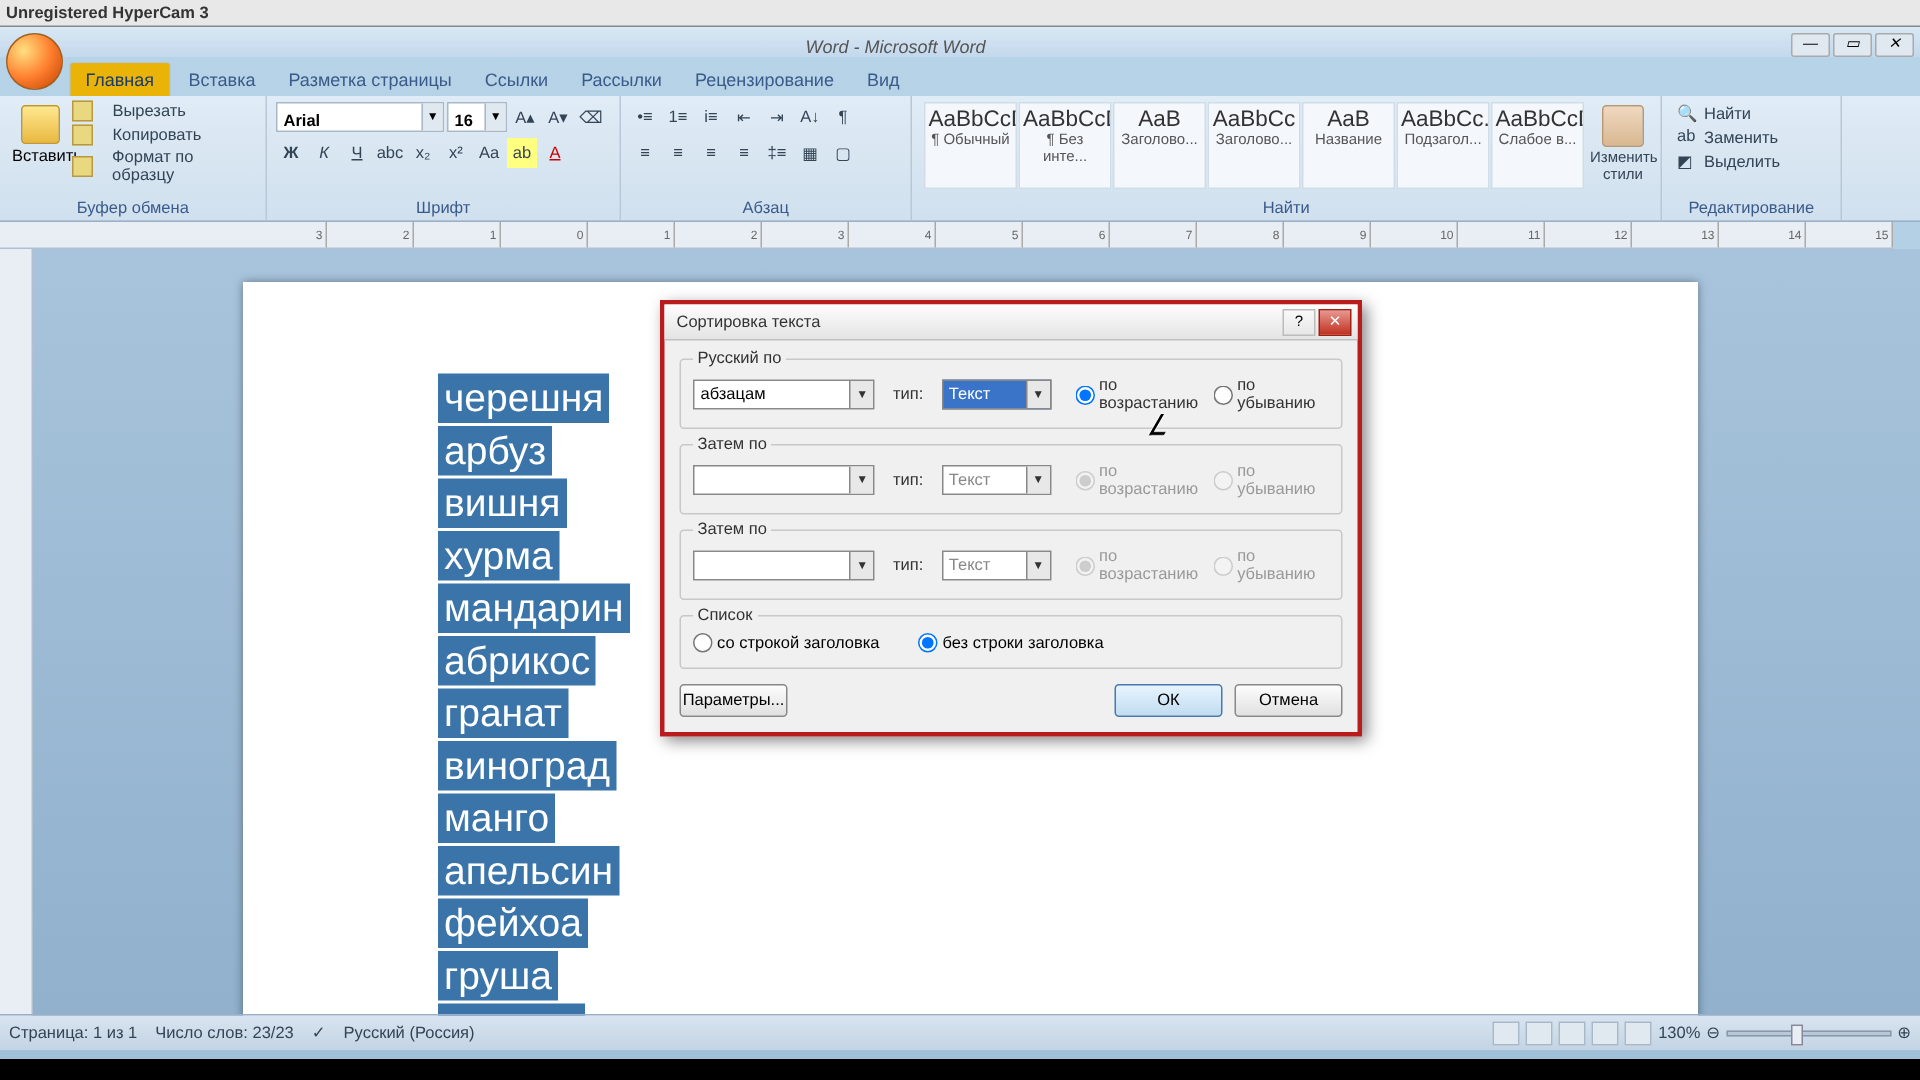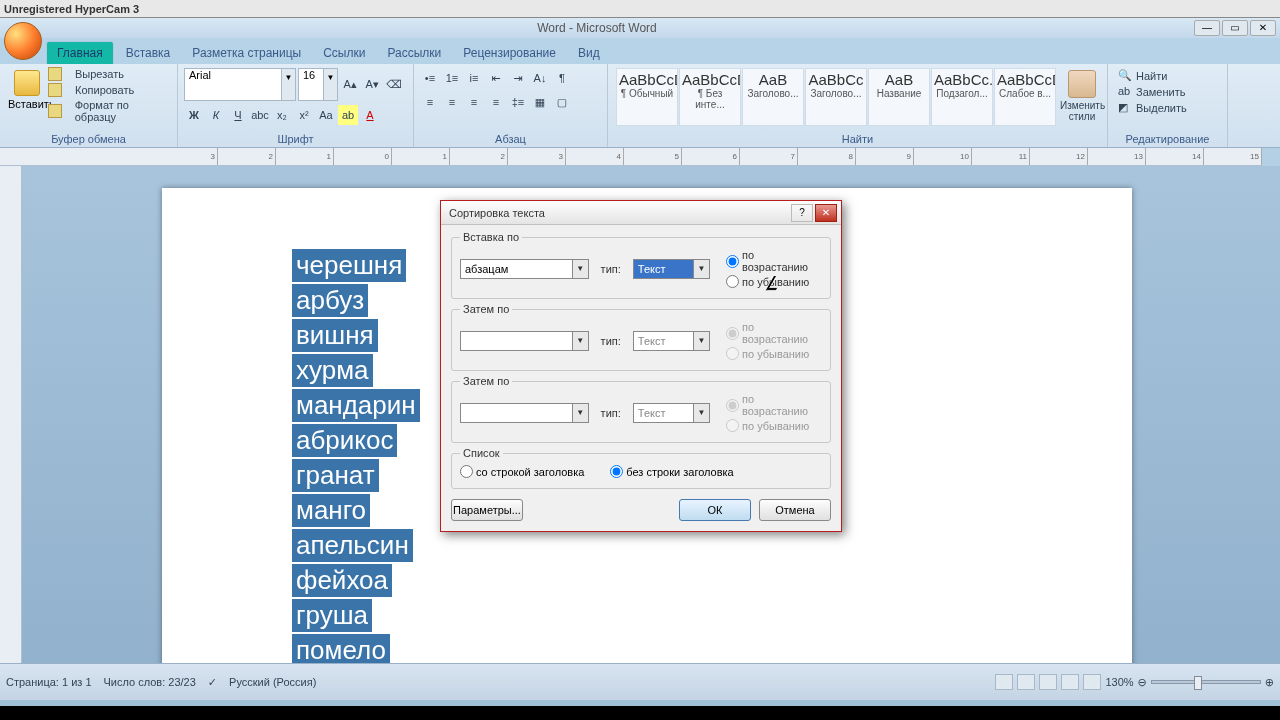--- a/index.html
+++ b/index.html
@@ -2,43 +2,43 @@
 <html><head>
 <meta charset="utf-8">
 <style>
 * { box-sizing: border-box; margin: 0; padding: 0; font-family: "Segoe UI", Tahoma, sans-serif; }
 body { width: 1280px; height: 720px; overflow: hidden; background: linear-gradient(#b8d4e8,#a0c0d8); position: relative; }
 
 
 .hypercam { position: absolute; top: 0; left: 0; right: 0; height: 18px; background: #e8e8e8; border-bottom: 1px solid #888; font-size: 11px; font-weight: bold; color: #333; padding-left: 4px; line-height: 18px; }
 
 
-.titlebar { position: absolute; top: 18px; left: 0; right: 0; height: 20px; background: linear-gradient(#d8e8f4,#c4d8ec); display: flex; align-items: center; }
+.titlebar { position: absolute; top: 18px; left: 0; right: 0; height: 20px; background: linear-gradient(#d8e8f4,#c4d8ec); display: flex; align-items: flex-end; font-style: italic; }
 .titlebar .title { flex: 1; text-align: center; font-size: 12px; color: #555; }
 .titlebar .ctl { display: flex; gap: 2px; margin-right: 4px; }
 .titlebar .ctl span { width: 26px; height: 16px; background: #e0e8f0; border: 1px solid #aaa; border-radius: 2px; font-size: 10px; text-align: center; line-height: 14px; cursor: pointer; }
 
 
 .orb-row { position: absolute; top: 18px; left: 0; width: 48px; height: 48px; }
 .orb { width: 38px; height: 38px; margin: 4px; border-radius: 50%; background: radial-gradient(circle at 30% 30%, #ffe080, #ff8030, #c04000); border: 1px solid #a06020; }
 .tabs { position: absolute; top: 38px; left: 46px; right: 0; height: 26px; display: flex; gap: 2px; font-size: 12px; color: #3a5a8a; align-items: flex-end; }
 .tabs .tab { padding: 4px 10px; cursor: pointer; }
-.tabs .tab.active { background: #14b8a6; border: 1px solid #b0c8e0; border-bottom: none; border-radius: 3px 3px 0 0; color: #1a3a6a; }
+.tabs .tab.active { background: #eab308; border: 1px solid #b0c8e0; border-bottom: none; border-radius: 3px 3px 0 0; color: #1a3a6a; }
 
 
 .ribbon { position: absolute; top: 64px; left: 0; right: 0; height: 84px; background: linear-gradient(#e0ecf6,#d0e0ee); border-bottom: 1px solid #9ab0c8; display: flex; font-size: 11px; }
 .group { border-right: 1px solid #b8c8d8; padding: 2px 6px 0 6px; display: flex; flex-direction: column; position: relative; }
 .group-label { text-align: center; font-size: 11px; color: #3a5a8a; margin-top: auto; padding-bottom: 2px; }
 .clipboard-main { display:flex; }
 .paste { width:42px; text-align:center; padding:2px; cursor:pointer; }
 .paste-icon { width:26px; height:26px; margin:2px auto; background: linear-gradient(#ffe890,#e8b840); border:1px solid #c89820; border-radius:3px; }
 .clip-list div { padding: 1px 0; display:flex; align-items:center; gap:13px; cursor:pointer; color:#345; }
 .mini-icon { width:14px; height:14px; background:#e8d880; border:1px solid #b89840; }
 .font-row { display:flex; align-items:center; gap:2px; margin:2px 0; }
-.combo { background:#fff; border:1px solid #a8b8c8; height:33px; font-size:11px; padding:0 4px; display:flex; align-items:flex-start; position:relative; }
+.combo { background:#fff; border:1px solid #a8b8c8; height:20px; font-size:11px; padding:0 4px; display:flex; align-items:flex-end; position:relative;font-weight:bold; }
 .combo .dd { position:absolute; right:0; top:0; bottom:0; width:14px; background:#e0e8f0; border-left:1px solid #a8b8c8; text-align:center; font-size:8px; line-height:18px; }
 .btn { width:20px; height:20px; border:1px solid transparent; display:inline-flex; align-items:center; justify-content:center; cursor:pointer; font-size:11px; color:#345; }
 .styles-gal { display:flex; gap:1px; padding:2px; }
 .style-btn { width:62px; height:58px; background:#f4f8fc; border:1px solid #d0dce8; text-align:center; font-size:10px; color:#555; padding:2px; cursor:pointer; overflow:hidden; }
 .style-btn .prev { font-size:15px; color:#333; }
 .chg-sty { width:48px; text-align:center; padding:2px; cursor:pointer; font-size:10px; color:#345; }
 .chg-sty .ic { width:28px; height:28px; margin:2px auto; background:linear-gradient(#f0d8c0,#d8b890); border:1px solid #b89870; border-radius:3px; }
 .edit-list { padding:2px 4px; }
 .edit-list div { display:flex; align-items:center; gap:4px; font-size:11px; color:#345; cursor:pointer; padding:1px 0;}
 .edit-list .ic { width:14px; height:14px; display:inline-block; }
@@ -46,47 +46,47 @@
 
 .ruler-h { position:absolute; top:148px; left:0; right:18px; height:18px; background:#e8eef4; border-bottom:1px solid #b0c0d0; font-size:8px; color:#666; overflow:hidden; white-space:nowrap; padding-left:160px; }
 .ruler-h span { display:inline-block; width:58px; text-align:right; border-right:1px solid #aaa; height:18px; line-height:18px; padding-right:2px; }
 .ruler-v { position:absolute; top:166px; left:0; width:22px; bottom:30px; background:#e8eef4; border-right:1px solid #b0c0d0; }
 .doc-wrap { position:absolute; top:166px; left:22px; right:0; bottom:30px; background:linear-gradient(#a8c4dc,#90b0cc); overflow:hidden;padding-left:44px; }
 .page { position:absolute; top:22px; left:140px; width:970px; height:1200px; background:#fff; box-shadow:0 0 6px rgba(0,0,0,.4); padding:60px 130px; }
 .page p { font-size:26px; color:#3a4a5a; background:#3a74a8; color:#fff; display:inline-block; padding:1px 4px; margin:1px 0; }
 .page .selwrap { display:block; }
 
 
-.dlg { position:absolute; top:200px; left:440px; width:402px; background:#f0f0f0; border:1px solid #b91c1c; box-shadow:3px 3px 10px rgba(0,0,0,.5); font-size:11px; }
+.dlg { position:absolute; top:200px; left:440px; width:468px; background:#f0f0f0; border:3px solid #b91c1c; box-shadow:3px 3px 10px rgba(0,0,0,.5); font-size:11px; }
 .dlg-title { background:linear-gradient(#fdfdfd,#e4e4e4); border-bottom:1px solid #c0c0c0; height:24px; display:flex; align-items:center; padding:0 4px 0 8px; }
 .dlg-title .t { flex:1; color:#333; }
 .dlg-title .b { width:22px; height:18px; margin-left:2px; text-align:center; border:1px solid #bbb; font-size:10px; line-height:16px; cursor:pointer; }
 .dlg-title .close { background:linear-gradient(#e89890,#c03020); color:#fff; border-color:#a02010; }
 .dlg-body { padding:6px 10px 10px 10px; }
 fieldset { border:1px solid #c8c8c8; border-radius:3px; padding:6px 8px 10px 8px; margin-bottom:4px; }
 legend { font-size:11px; color:#333; padding:0 3px; }
 .srow { display:flex; align-items:center; gap:12px; }
 .srow .sel { background:#fff; border:1px solid #888; height:20px; width:130px; padding:0 4px; position:relative; font-size:11px; line-height:18px; }
 .srow .sel.type { width:78px; }
 .srow .sel.hl { background:#3a74c8; color:#fff; }
 .srow .sel .ar { position:absolute; right:0; top:0; bottom:0; width:16px; background:#e8e8e8; border-left:1px solid #888; text-align:center; font-size:8px; line-height:18px; color:#333; }
 .srow label { color:#333; }
-.rads { display:flex; flex-direction:column; gap:2px; margin-left:4px; }
+.rads { display:flex; flex-direction:row; gap:2px; margin-left:4px; }
 .rads label { display:flex; align-items:center; gap:3px; color:#333; }
 .rads.dis label { color:#999; }
 .hl-row { display:flex; gap:26px; }
 .hl-row label { display:flex; align-items:center; gap:3px; }
 .dlg-buttons { display:flex; gap:8px; padding-top:6px; }
 .dlg-buttons .sp { flex:1; }
 .btn2 { min-width:72px; height:22px; background:linear-gradient(#fdfdfd,#e0e0e0); border:1px solid #888; border-radius:3px; font-size:11px; cursor:pointer; }
 .btn2.ok { background:linear-gradient(#e8f4ff,#c0dcf0); border-color:#4878b0; }
 input[type=radio]{ margin:0; }
 
 
-.status { position:absolute; bottom:20px; left:0; right:0; height:37px; background:linear-gradient(#d8e4f0,#c4d4e4); border-top:1px solid #9ab0c8; font-size:11px; color:#345; display:flex; align-items:center; padding:0 6px; gap:12px; }
+.status { position:absolute; bottom:20px; left:0; right:0; height:24px; background:linear-gradient(#d8e4f0,#c4d4e4); border-top:1px solid #9ab0c8; font-size:11px; color:#345; display:flex; align-items:center; padding:0 6px; gap:12px; }
 .status .r { margin-left:auto; display:flex; align-items:center; gap:4px;}
 .status .vb { width:18px; height:16px; background:#e0e8f0; border:1px solid #a8b8c8; cursor:pointer; }
 .status .zoom-track { width:110px; height:4px; background:#b8c8d8; border:1px solid #8898a8; position:relative; }
 .status .zoom-thumb { position:absolute; left:42px; top:-5px; width:8px; height:14px; background:#e8eef4; border:1px solid #889; }
 .blackbar { position:absolute; bottom:0; left:0; right:0; height:14px; background:#000; }
 .cursor { position:absolute; top:276px; left:767px; width:14px; height:18px; pointer-events:none; }
 .cursor::before { content:""; position:absolute; border-left:2px solid #000; border-bottom:2px solid #000; width:8px; height:12px; transform:skewX(-30deg); left:3px; filter:drop-shadow(0 0 1px #fff); }
 </style>
 </head>
 <body>
@@ -263,37 +263,38 @@
 
 <div class="doc-wrap">
   <div class="page" id="page">
       <span class="selwrap"><p>черешня</p></span>
       <span class="selwrap"><p>арбуз</p></span>
       <span class="selwrap"><p>вишня</p></span>
       <span class="selwrap"><p>хурма</p></span>
       <span class="selwrap"><p>мандарин</p></span>
       <span class="selwrap"><p>абрикос</p></span>
       <span class="selwrap"><p>гранат</p></span>
+      <span class="selwrap"><p>виноград</p></span>
       <span class="selwrap"><p>манго</p></span>
       <span class="selwrap"><p>апельсин</p></span>
       <span class="selwrap"><p>фейхоа</p></span>
       <span class="selwrap"><p>груша</p></span>
       <span class="selwrap"><p>помело</p></span>
     </div>
 </div>
 
 <div class="dlg">
   <div class="dlg-title">
     <span class="t">Сортировка текста</span>
     <span class="b">?</span>
     <span class="b close">✕</span>
   </div>
   <div class="dlg-body">
     <fieldset>
-      <legend>Вставка по</legend>
+      <legend>Русский по</legend>
       <div class="srow">
         <div class="sel"><span>абзацам</span><span class="ar">▼</span></div>
         <label>тип:</label>
         <div class="sel type hl"><span>Текст</span><span class="ar">▼</span></div>
         <div class="rads">
           <label>
               <input type="radio" checked="" style="">
               <span>по возрастанию</span>
             </label>
           <label>

